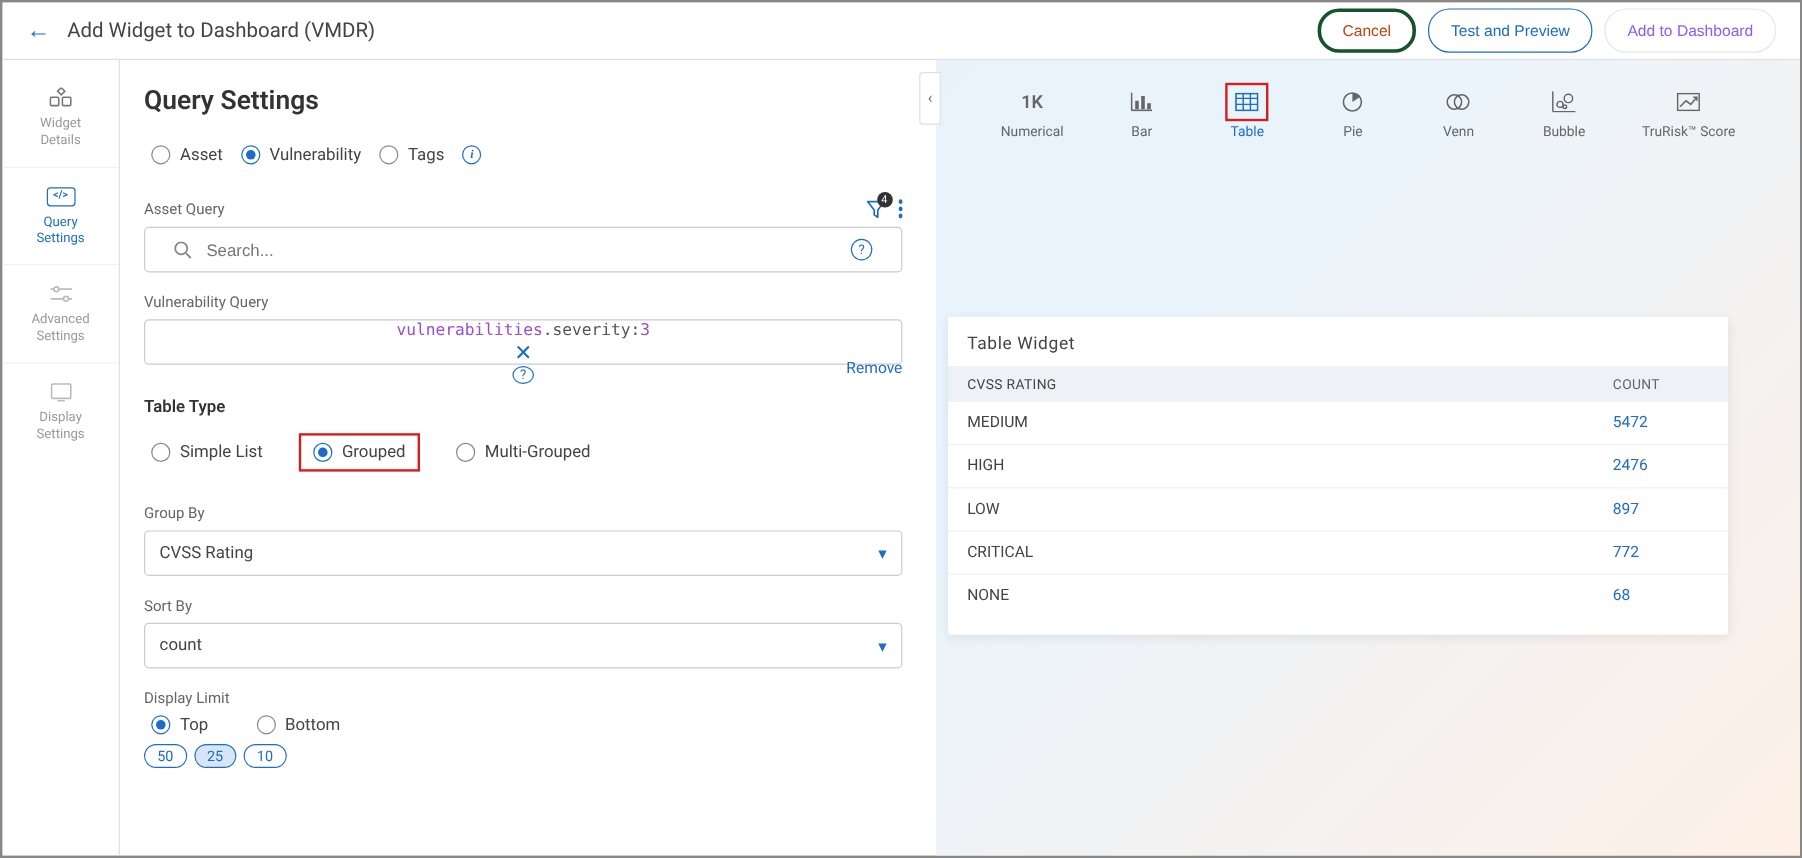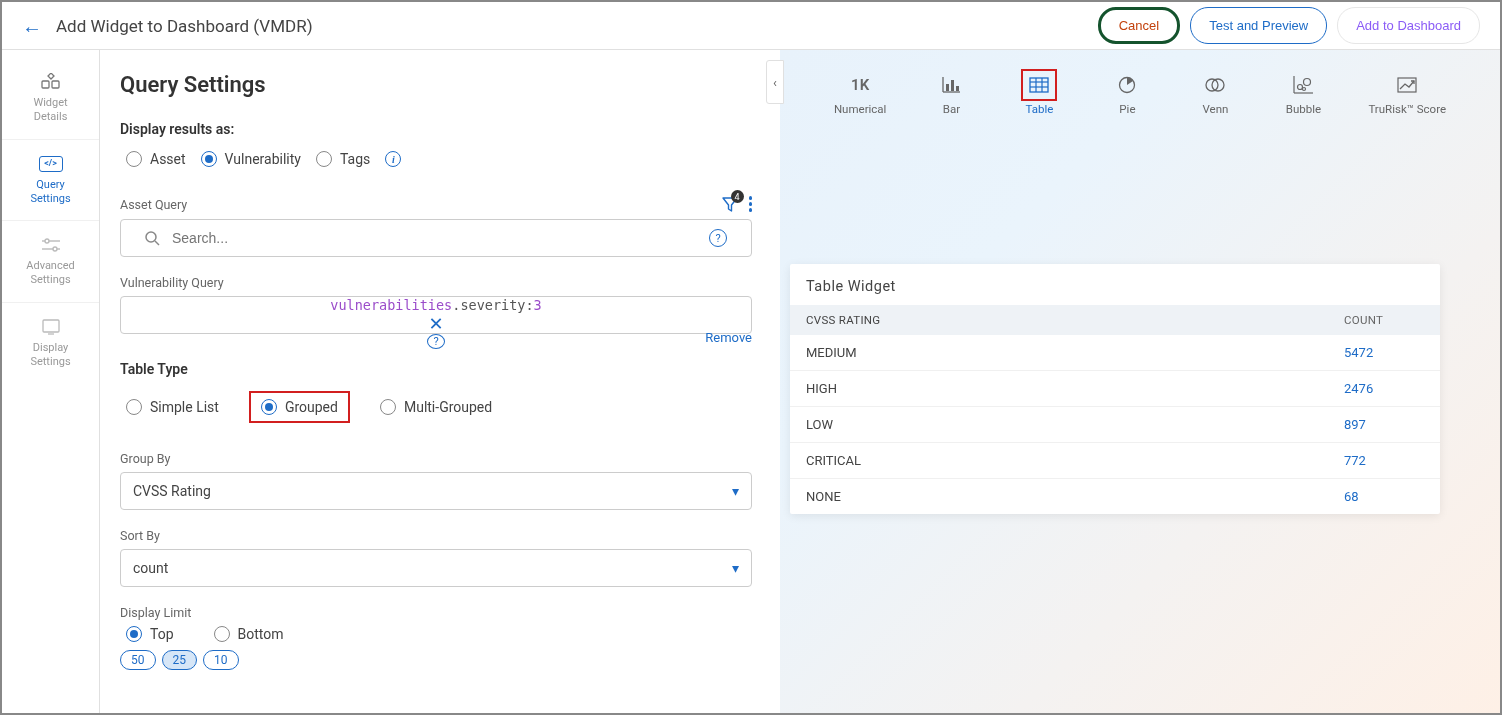--- a/index.html
+++ b/index.html
@@ -100,21 +100,21 @@
   .collapse-tab {
     position:absolute; left:-14px; top:10px; width:18px; height:44px; background:#fff; border:1px solid #e0e0e0; border-radius:3px 0 0 3px; display:flex; align-items:center; justify-content:center; cursor:pointer; color:#666;
   }
   .chart-types { display:flex; justify-content:center; gap:42px; padding:24px 0 18px 0;}
   .ct-item { text-align:center; font-size:11.5px; color:#666; cursor:pointer; min-width:46px;}
   .ct-icon { height:22px; display:flex; align-items:center; justify-content:center; margin-bottom:6px; font-size:16px;}
   .ct-item.selected { color:#1e6cc7; }
   .ct-item.selected .ct-box { outline: 2px solid #d21f1f; outline-offset: 6px; }
   .ct-box { display:inline-block; }
   .table-widget {
-    background:#fff; margin: 130px 60px 0 10px; border-radius:2px; box-shadow: 0 2px 10px rgba(0,0,0,0.08); padding-bottom:0;
+    background:#fff; margin: 130px 60px 0 10px; border-radius:2px; box-shadow: 0 2px 10px rgba(0,0,0,0.08); padding-bottom:15px;
   }
   .tw-title { padding:14px 16px 10px; font-size:14.5px; color:#444; letter-spacing:0.5px;}
   .tw-head { display:flex; background:#eef2f6; padding:8px 16px; font-size:11.5px; color:#666; letter-spacing:0.3px;}
   .tw-row { display:flex; padding:10px 16px; border-bottom:1px solid #f0f0f0; font-size:13px;}
   .tw-row:last-child { border-bottom:none; }
   .col-rating { flex:1; color:#444;}
   .col-count { width:80px; text-align:left; }
   .tw-row .col-count { color:#1e6cc7; }
   .dots-vert { display:inline-flex; flex-direction:column; gap:2.5px;}
   .dots-vert span { width:3.5px; height:3.5px; background:#1e6cc7; border-radius:50%;}
@@ -170,21 +170,20 @@
             <line x1="7" y1="15" x2="13" y2="15" stroke="#bbb" stroke-width="1.3"></line>
           </svg>
       </div>
       <span>Display Settings</span>
     </div>
   </div>
 
   <div class="main">
     <h1>Query Settings</h1>
 
-    <div class="section-label">Display results as:</div>
     <div class="radio-row">
       <div class="radio-opt">
         <span class="radio-circle"></span>
         <span>Asset</span>
       </div>
       <div class="radio-opt selected">
         <span class="radio-circle">
             <span class="radio-dot"></span>
           </span>
         <span>Vulnerability</span>

